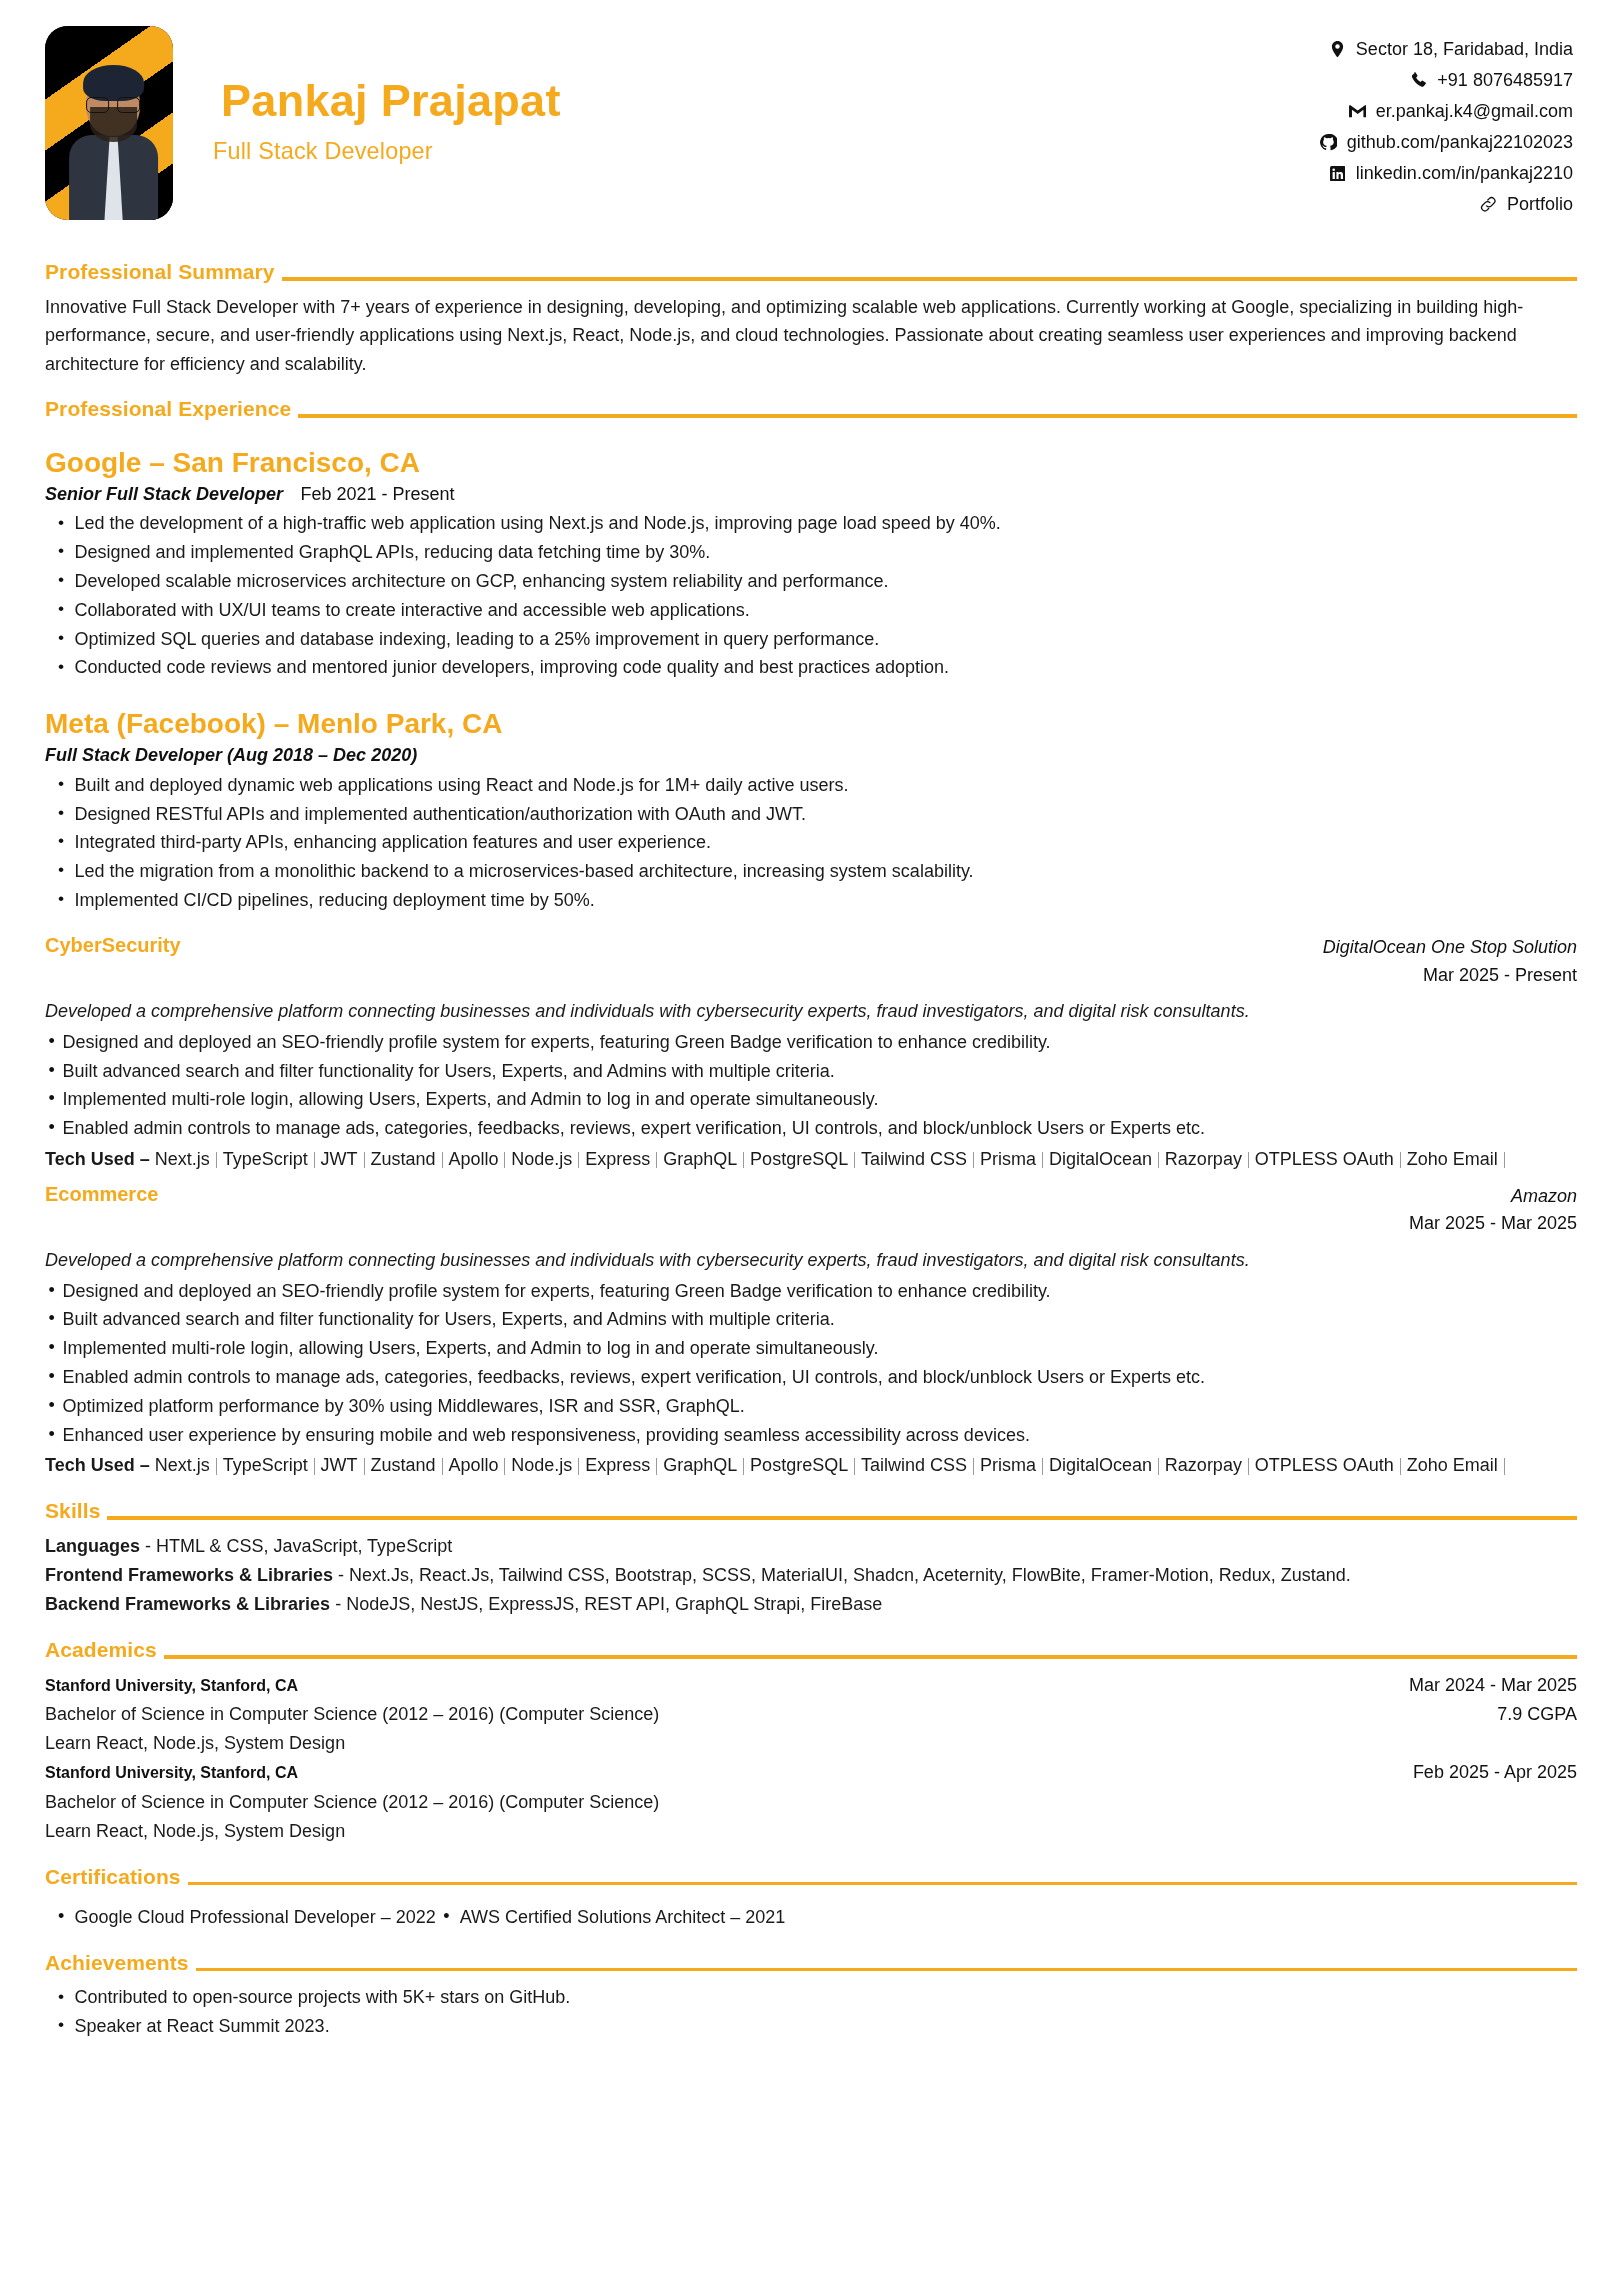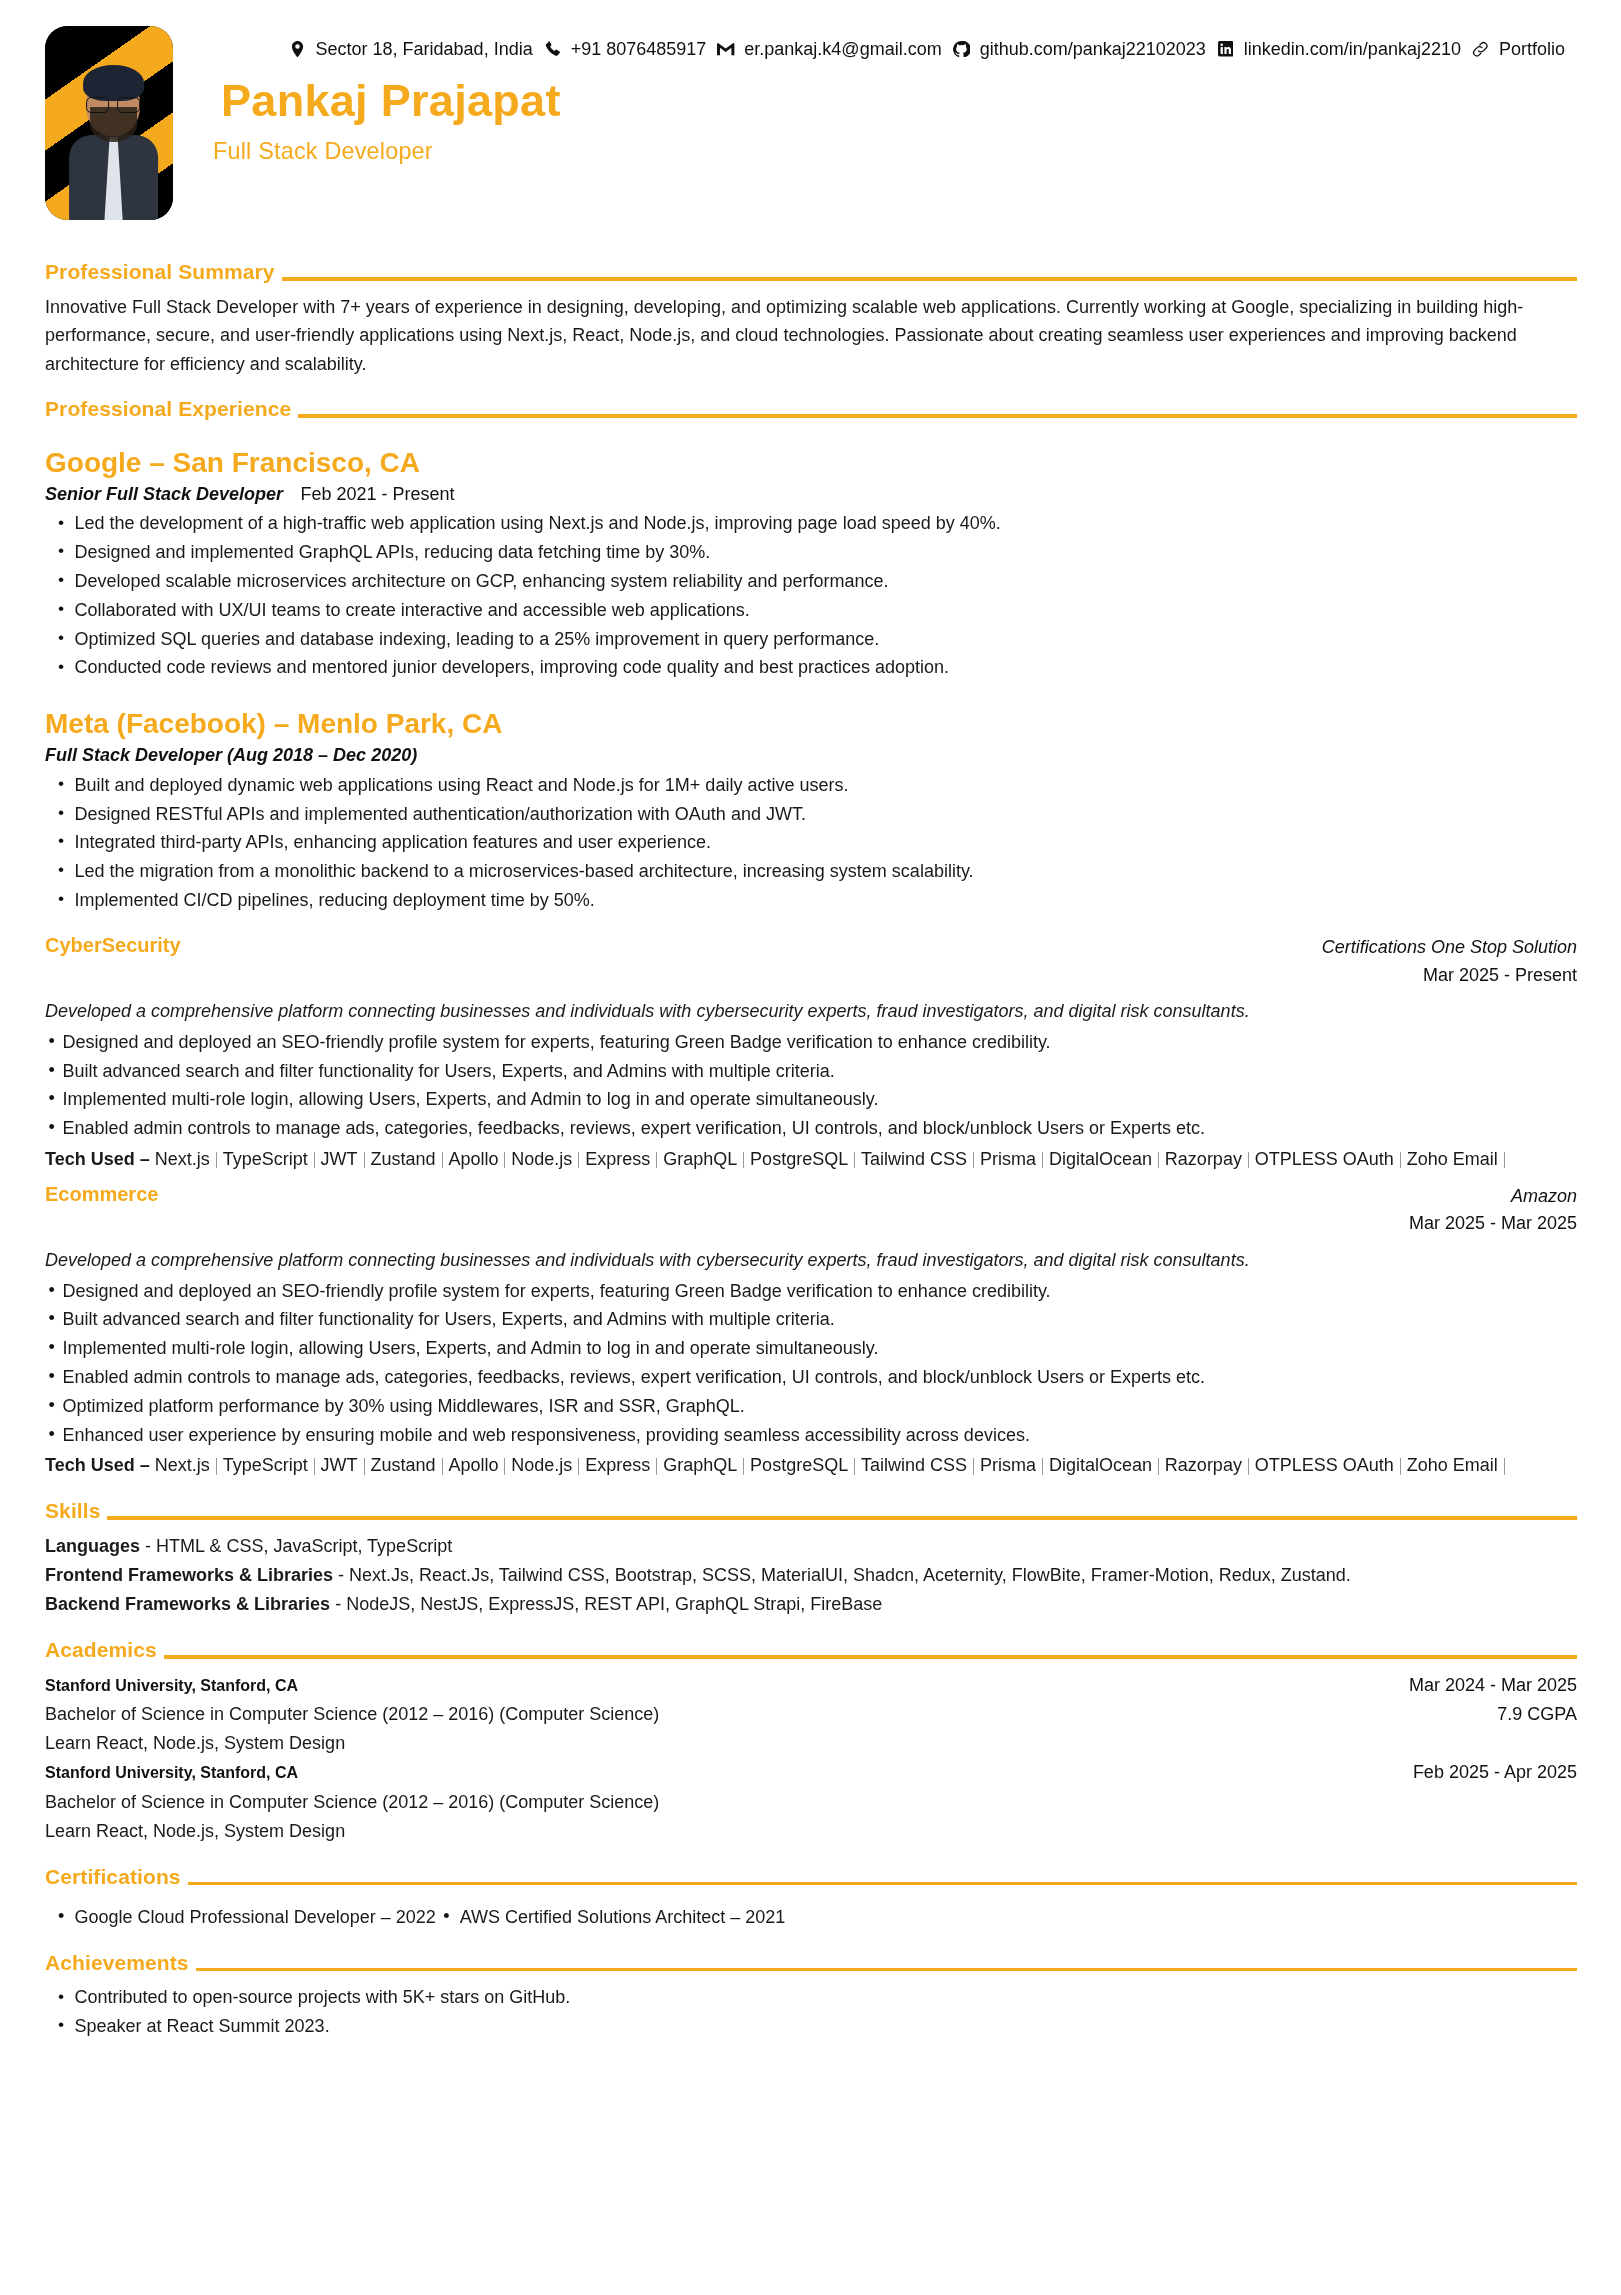--- a/index.html
+++ b/index.html
@@ -137,25 +137,25 @@
   }
   .role {
     font-size: 23.4px;
     color: #f5a91c;
     margin-top: 14px;
     letter-spacing: 0.2px;
   }
 
   .contacts {
     position: absolute;
-    right: 12px;
+    right: 4px;
     top: 12px;
     display: flex;
-    flex-direction: row;
-    gap: 11px;
+    flex-direction: column;
+    gap: 5px;
     align-items: flex-end;
   }
   .contact-row {
     display: flex;
     align-items: center;
     gap: 9.6px;
     font-size: 18px;
     color: #111;
     line-height: 1.45;
   }
@@ -495,21 +495,21 @@
       </ul>
     </div>
   </div>
 
   <div class="section">
 
     <div>
       <div class="proj-head">
         <span class="proj-name">CyberSecurity</span>
         <span class="proj-meta">
-          <span class="org">Certifications One Stop Solution</span>
+          <span class="org">DigitalOcean One Stop Solution</span>
           <span class="dates">Mar 2025 - Present</span>
         </span>
       </div>
       <div class="proj-desc">Developed a comprehensive platform connecting businesses and individuals with cybersecurity experts, fraud investigators, and digital risk consultants.</div>
       <ul class="proj-bullets">
         <li>Designed and deployed an SEO-friendly profile system for experts, featuring Green Badge verification to enhance credibility.</li>
         <li>Built advanced search and filter functionality for Users, Experts, and Admins with multiple criteria.</li>
         <li>Implemented multi-role login, allowing Users, Experts, and Admin to log in and operate simultaneously.</li>
         <li>Enabled admin controls to manage ads, categories, feedbacks, reviews, expert verification, UI controls, and block/unblock Users or Experts etc.</li>
       </ul>

